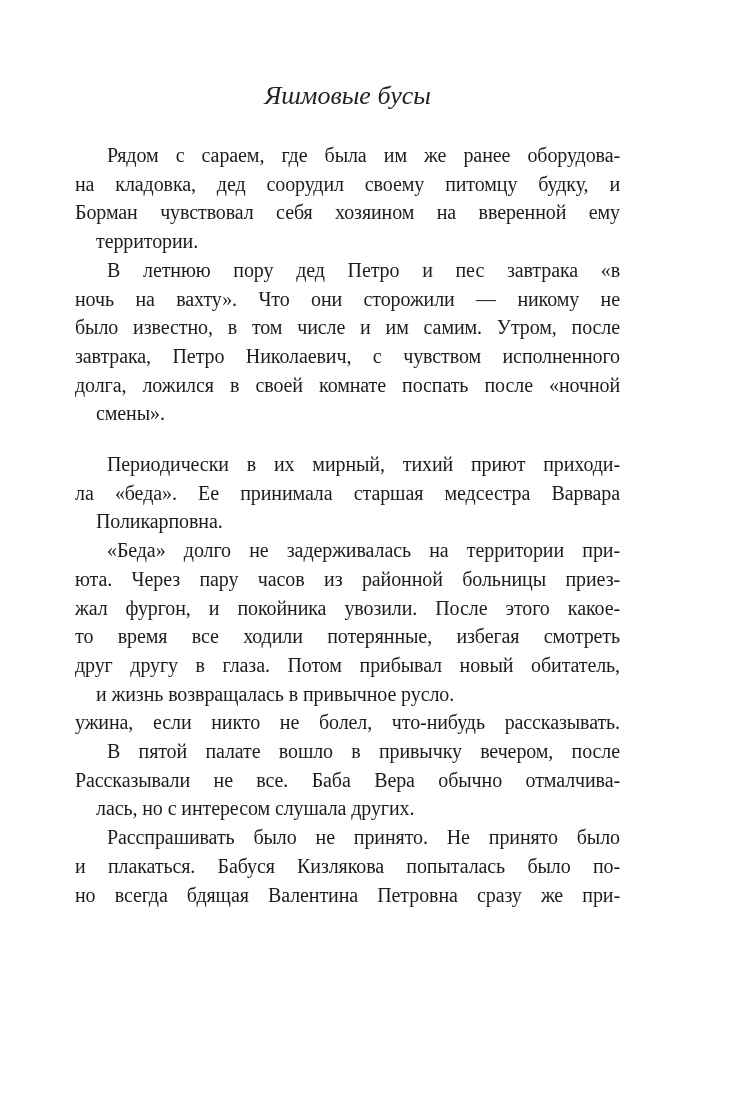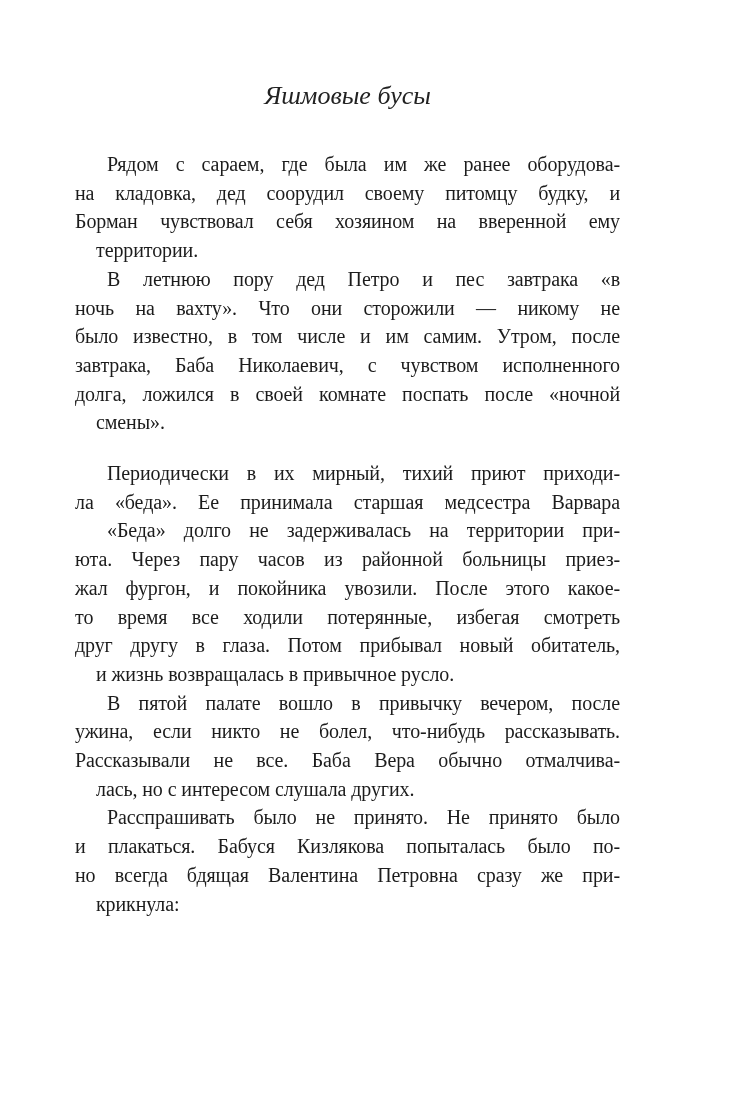--- a/index.html
+++ b/index.html
@@ -23,21 +23,21 @@
     width: 545px;
     text-align: center;
     font-family: "Liberation Serif", "DejaVu Serif", serif;
     font-style: italic;
     font-size: 26px;
     line-height: 36px;
     color: #222222;
   }
   .text-block {
     position: absolute;
-    top: 150px;
+    top: 141px;
     left: 75px;
     width: 545px;
     font-size: 20px;
     line-height: 28.7px;
     letter-spacing: -0.1px;
   }
   .para { margin: 0; }
   .para.section-break { margin-top: 22px; }
   .para .line {
     text-align: justify;
@@ -67,39 +67,40 @@
       <div class="para">
         <div class="line first">Рядом с сараем, где была им же ранее оборудова-</div>
         <div class="line">на кладовка, дед соорудил своему питомцу будку, и</div>
         <div class="line">Борман чувствовал себя хозяином на вверенной ему</div>
         <div class="line last">территории.</div>
       </div>
       <div class="para">
         <div class="line first">В летнюю пору дед Петро и пес завтрака «в</div>
         <div class="line">ночь на вахту». Что они сторожили — никому не</div>
         <div class="line">было известно, в том числе и им самим. Утром, после</div>
-        <div class="line">завтрака, Баба Николаевич, с чувством исполненного</div>
+        <div class="line">завтрака, Петро Николаевич, с чувством исполненного</div>
         <div class="line">долга, ложился в своей комнате поспать после «ночной</div>
         <div class="line last">смены».</div>
       </div>
       <div class="para section-break">
         <div class="line first">Периодически в их мирный, тихий приют приходи-</div>
         <div class="line">ла «беда». Ее принимала старшая медсестра Варвара</div>
+        <div class="line last">Поликарповна.</div>
       </div>
       <div class="para">
         <div class="line first">«Беда» долго не задерживалась на территории при-</div>
         <div class="line">юта. Через пару часов из районной больницы приез-</div>
         <div class="line">жал фургон, и покойника увозили. После этого какое-</div>
         <div class="line">то время все ходили потерянные, избегая смотреть</div>
         <div class="line">друг другу в глаза. Потом прибывал новый обитатель,</div>
         <div class="line last">и жизнь возвращалась в привычное русло.</div>
       </div>
       <div class="para">
+        <div class="line">ужина, если никто не болел, что-нибудь рассказывать.</div>
         <div class="line first">В пятой палате вошло в привычку вечером, после</div>
-        <div class="line">ужина, если никто не болел, что-нибудь рассказывать.</div>
         <div class="line">Рассказывали не все. Баба Вера обычно отмалчива-</div>
         <div class="line last">лась, но с интересом слушала других.</div>
       </div>
       <div class="para">
         <div class="line first">Расспрашивать было не принято. Не принято было</div>
         <div class="line">и плакаться. Бабуся Кизлякова попыталась было по-</div>
         <div class="line">но всегда бдящая Валентина Петровна сразу же при-</div>
         <div class="line last">крикнула:</div>
       </div>
     </div>

